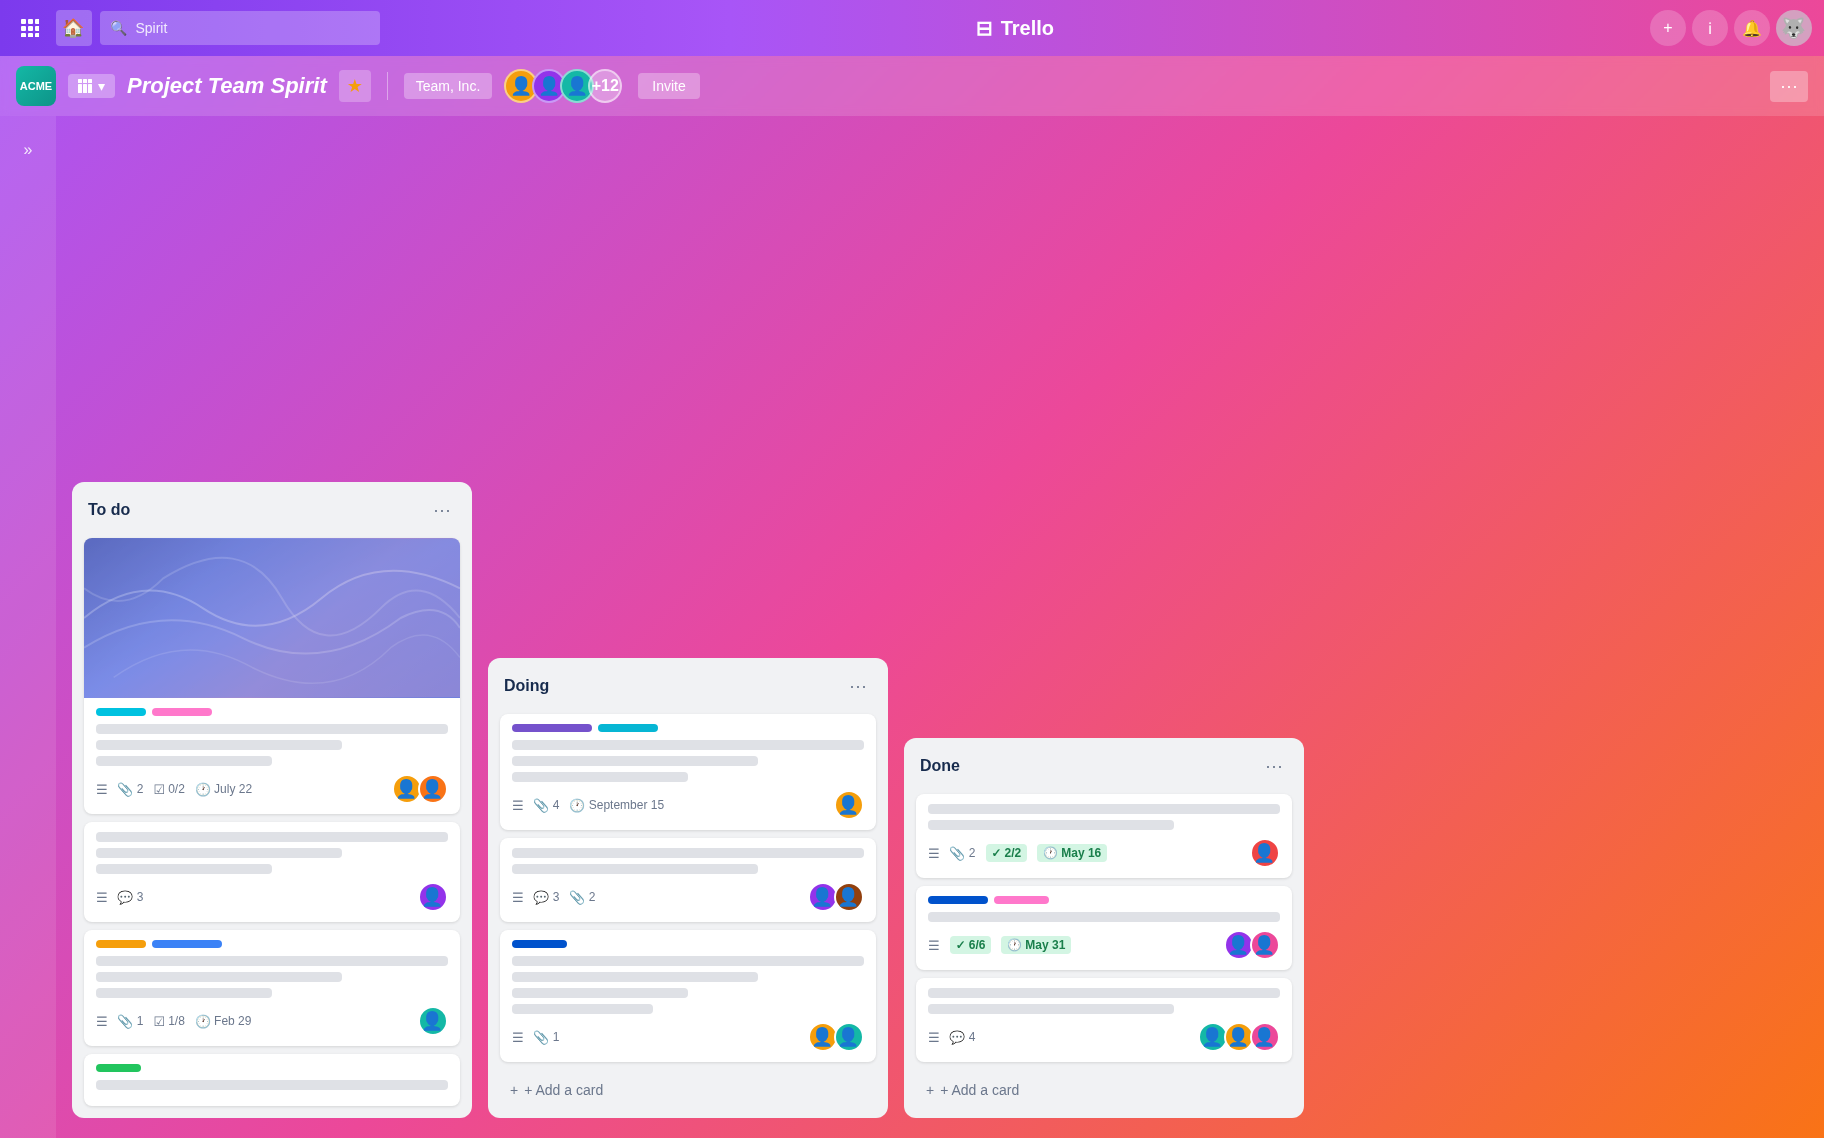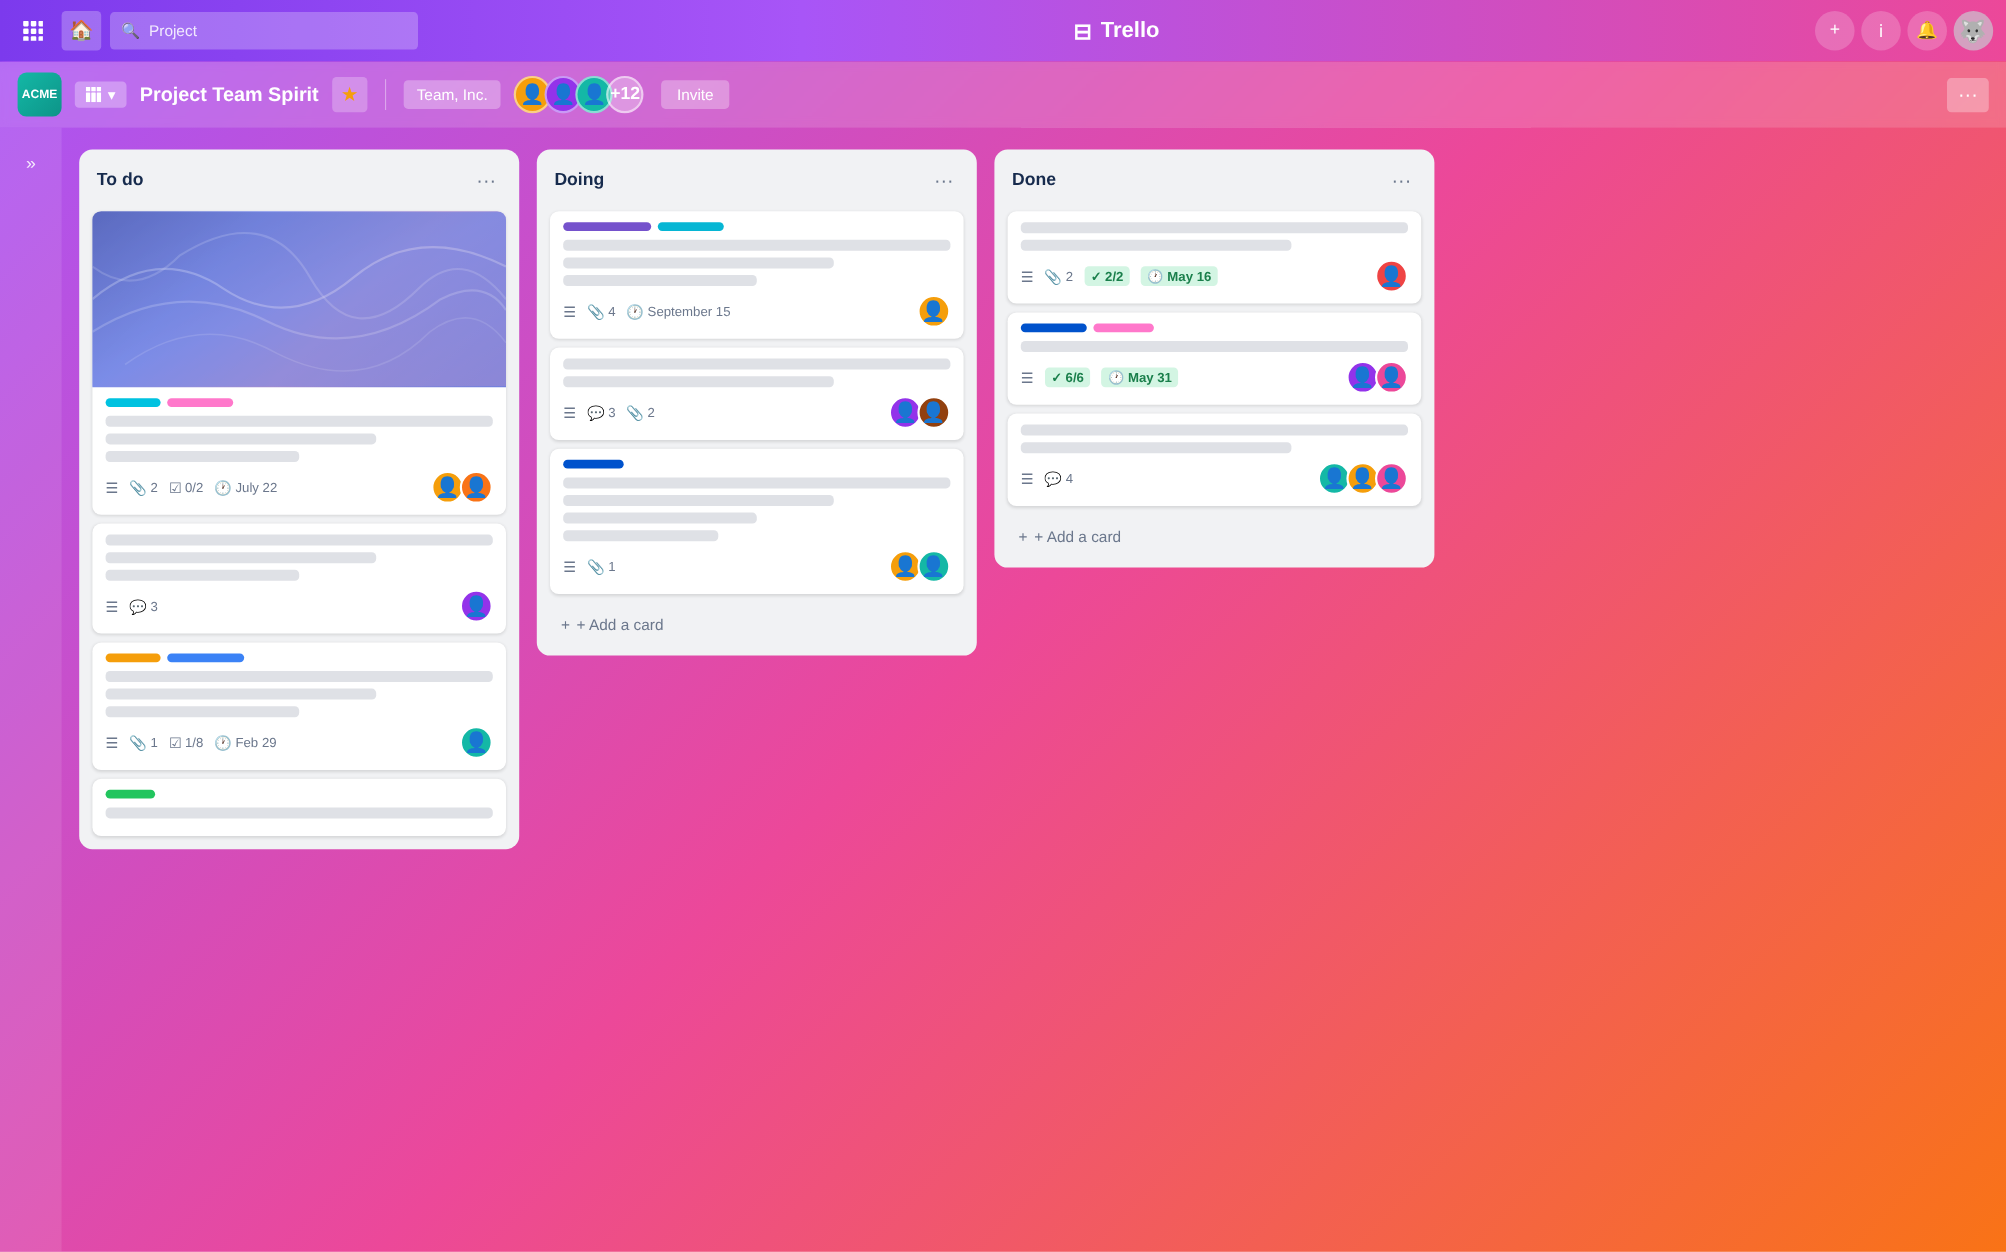--- a/index.html
+++ b/index.html
@@ -106,22 +106,23 @@
       background: rgba(255,255,255,0.3);
       border-radius: 4px;
       padding: 4px 10px;
       display: flex; align-items: center; gap: 6px;
       cursor: pointer;
       color: white;
       font-size: 14px;
     }
     .board-title {
       color: white;
-      font-size: 18px;
+      font-size: 22px;
       font-weight: 700;
+      font-style: italic;
     }
     .star-btn {
       color: #f59e0b;
       font-size: 18px;
       cursor: pointer;
       background: rgba(255,255,255,0.25);
       width: 32px; height: 32px;
       border-radius: 4px;
       display: flex; align-items: center; justify-content: center;
     }
@@ -214,21 +215,21 @@
       border-radius: 4px;
     }
 
     
     .board-area {
       flex: 1;
       overflow-x: auto;
       padding: 20px 20px 20px 16px;
       display: flex;
       gap: 16px;
-      align-items: flex-start;
+      align-items: flex-end;
     }
 
     
     .list {
       width: 400px;
       flex-shrink: 0;
       background: #f1f2f4;
       border-radius: 12px;
       padding: 12px;
       display: flex;
@@ -397,21 +398,21 @@
       <rect x="7" y="7" width="5" height="5" rx="1"></rect>
       <rect x="14" y="7" width="5" height="5" rx="1"></rect>
       <rect x="0" y="14" width="5" height="5" rx="1"></rect>
       <rect x="7" y="14" width="5" height="5" rx="1"></rect>
       <rect x="14" y="14" width="5" height="5" rx="1"></rect>
     </svg>
   </div>
   <div class="nav-home-btn">🏠</div>
   <div class="nav-search">
     <span>🔍</span>
-    <span>Project</span>
+    <span>Spirit</span>
   </div>
   <div class="nav-logo">
     <span style="font-size:20px;">⊟</span>
     <span>Trello</span>
   </div>
   <div class="nav-right">
     <div class="nav-icon-btn">+</div>
     <div class="nav-icon-btn">ℹ</div>
     <div class="nav-icon-btn">🔔</div>
     <div class="nav-avatar">🐺</div>

